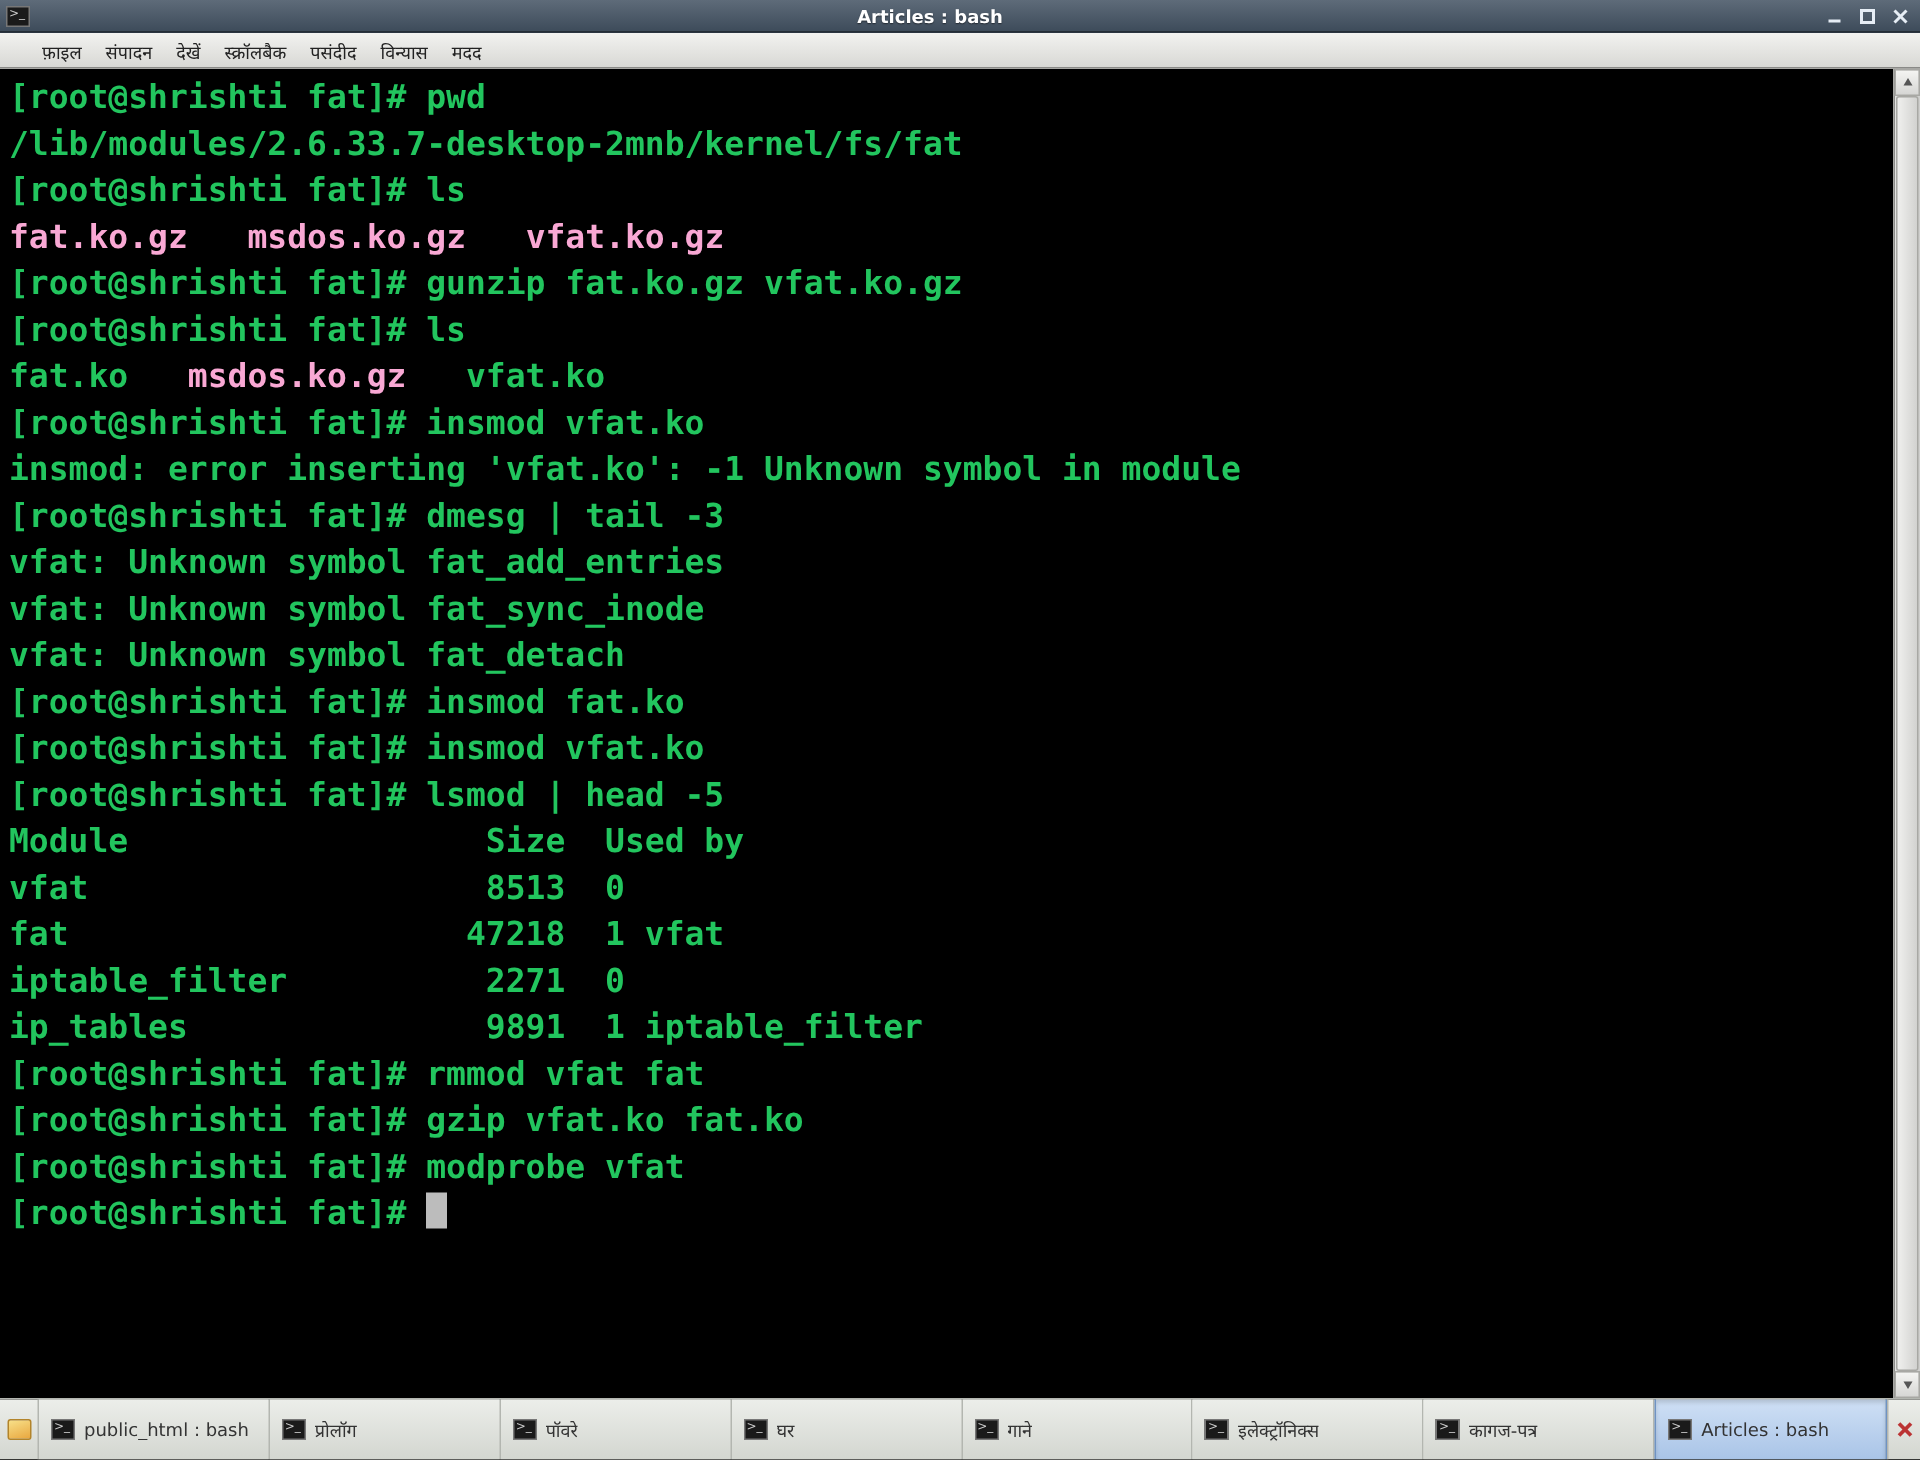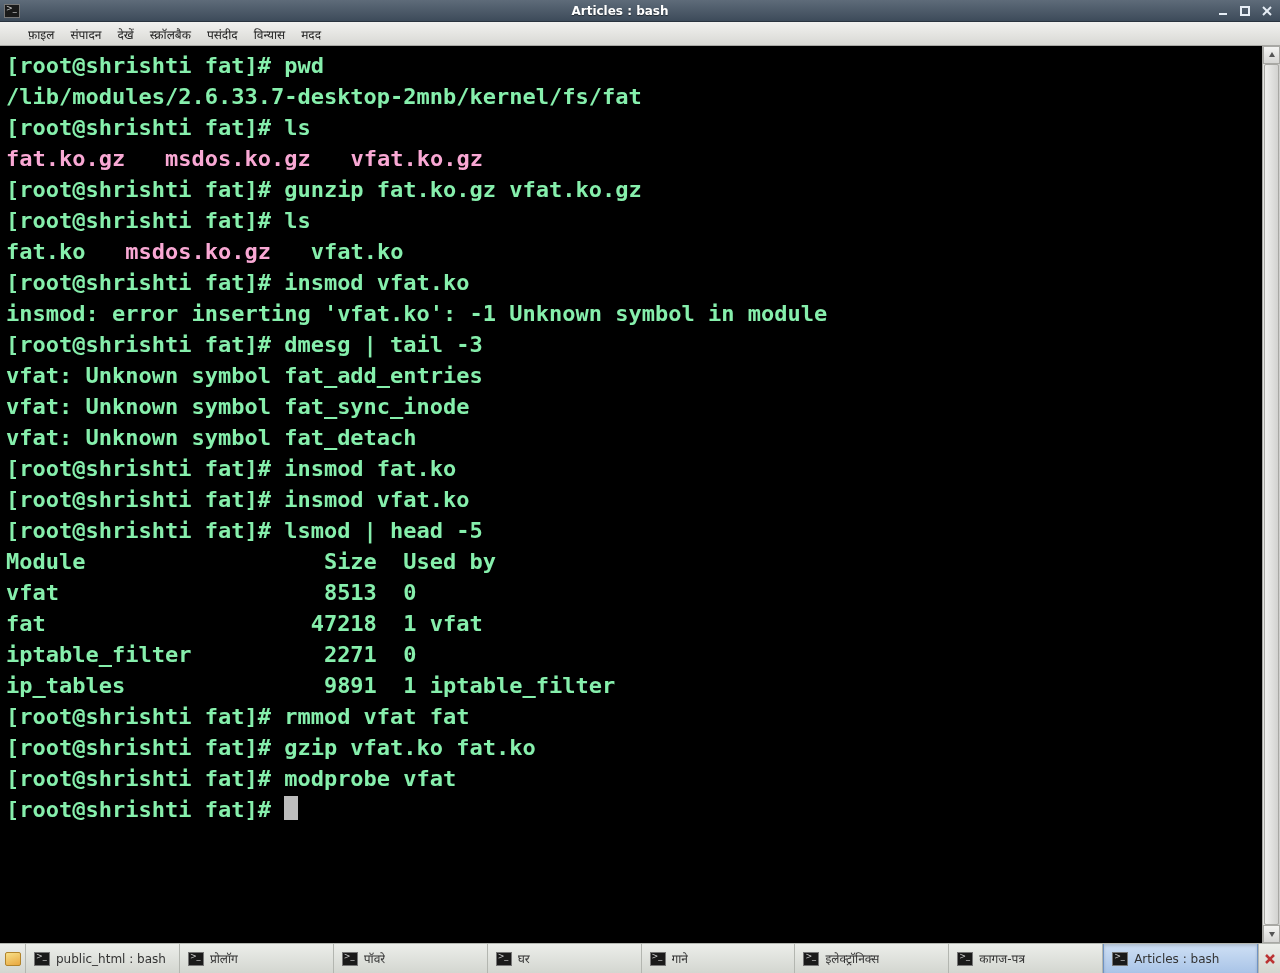--- a/index.html
+++ b/index.html
@@ -51,21 +51,21 @@
     font-family: "DejaVu Sans Mono","Liberation Mono",monospace;
     font-size: 22px;
     line-height: 31px;
     white-space: pre;
     padding: 4px 0 0 6px;
     overflow:hidden;
     font-weight:600;
   }
   .tl { display:block; }
   .seg.red { color:#f9a8d4; font-weight:700; }
-  .seg.white { color:#86efac; }
+  .seg.white { color:#22c55e; }
   .cursor {
     display:inline-block; width:14px; height:24px;
     background:#bcbcbc; vertical-align: -3px;
   }
 
   .vscroll {
     width: 18px;
     background: linear-gradient(to right,#e4e4e2,#cfcfcd);
     border-left:1px solid #a8a8a4;
     display:flex; flex-direction:column;
@@ -80,21 +80,21 @@
   .vscroll .sbtn svg{ width:8px;height:8px; fill:#555;}
   .vscroll .strack { flex:1; position:relative; }
   .vscroll .sthumb {
     position:absolute; left:1px; right:1px; top:0; bottom:0;
     background: linear-gradient(to right,#f0f0ee,#d2d2d0);
     border:1px solid #a8a8a4; border-radius:2px;
   }
 
   
   .taskbar {
-    height: 30px;
+    height: 41px;
     background: linear-gradient(to bottom,#eceeea 0%, #d3d6d0 100%);
     border-top:1px solid #b3b6b0;
     display:flex; align-items:stretch;
     font-size: 12px;
   }
   .taskbar .show-desktop {
     width:26px; display:flex; align-items:center; justify-content:center;
     border-right:1px solid #b3b6b0; cursor:pointer;
   }
   .taskbar .show-desktop .dicon{

